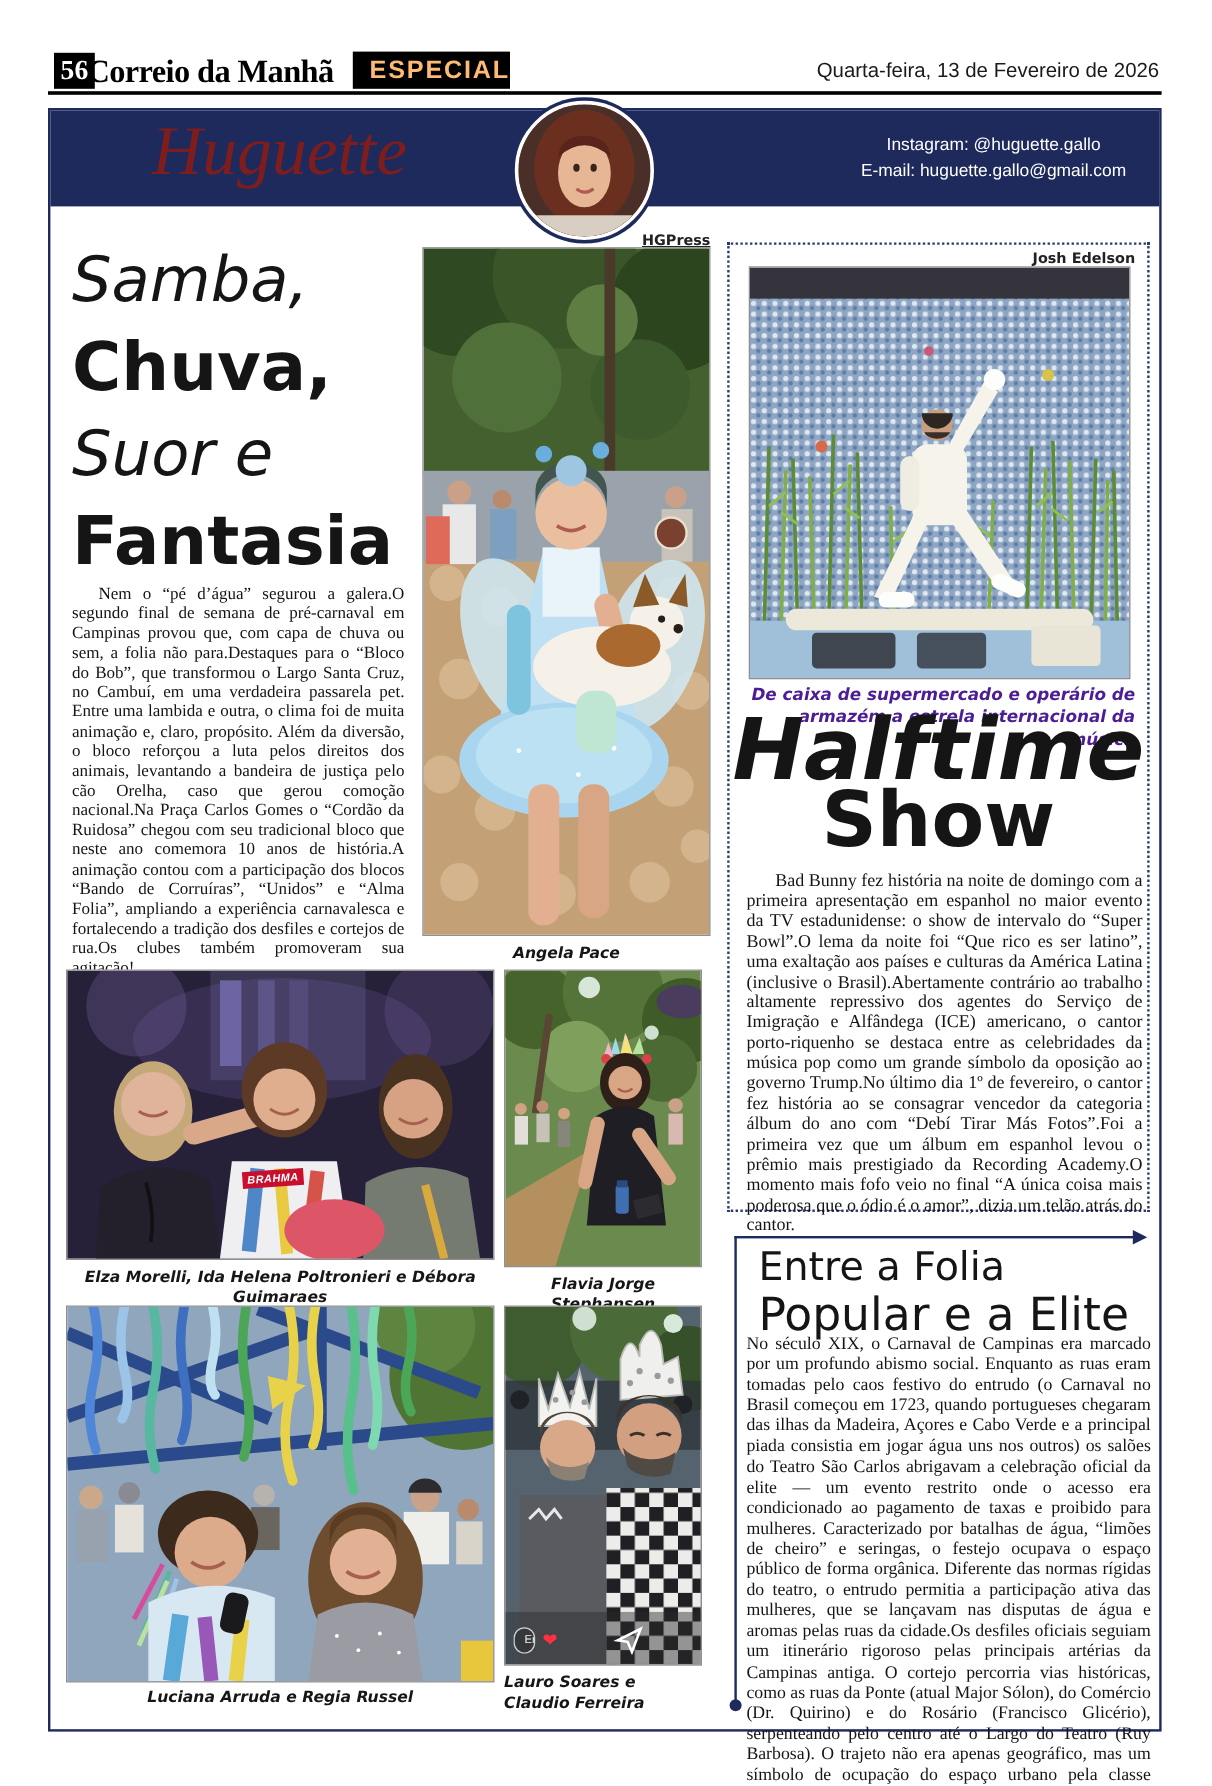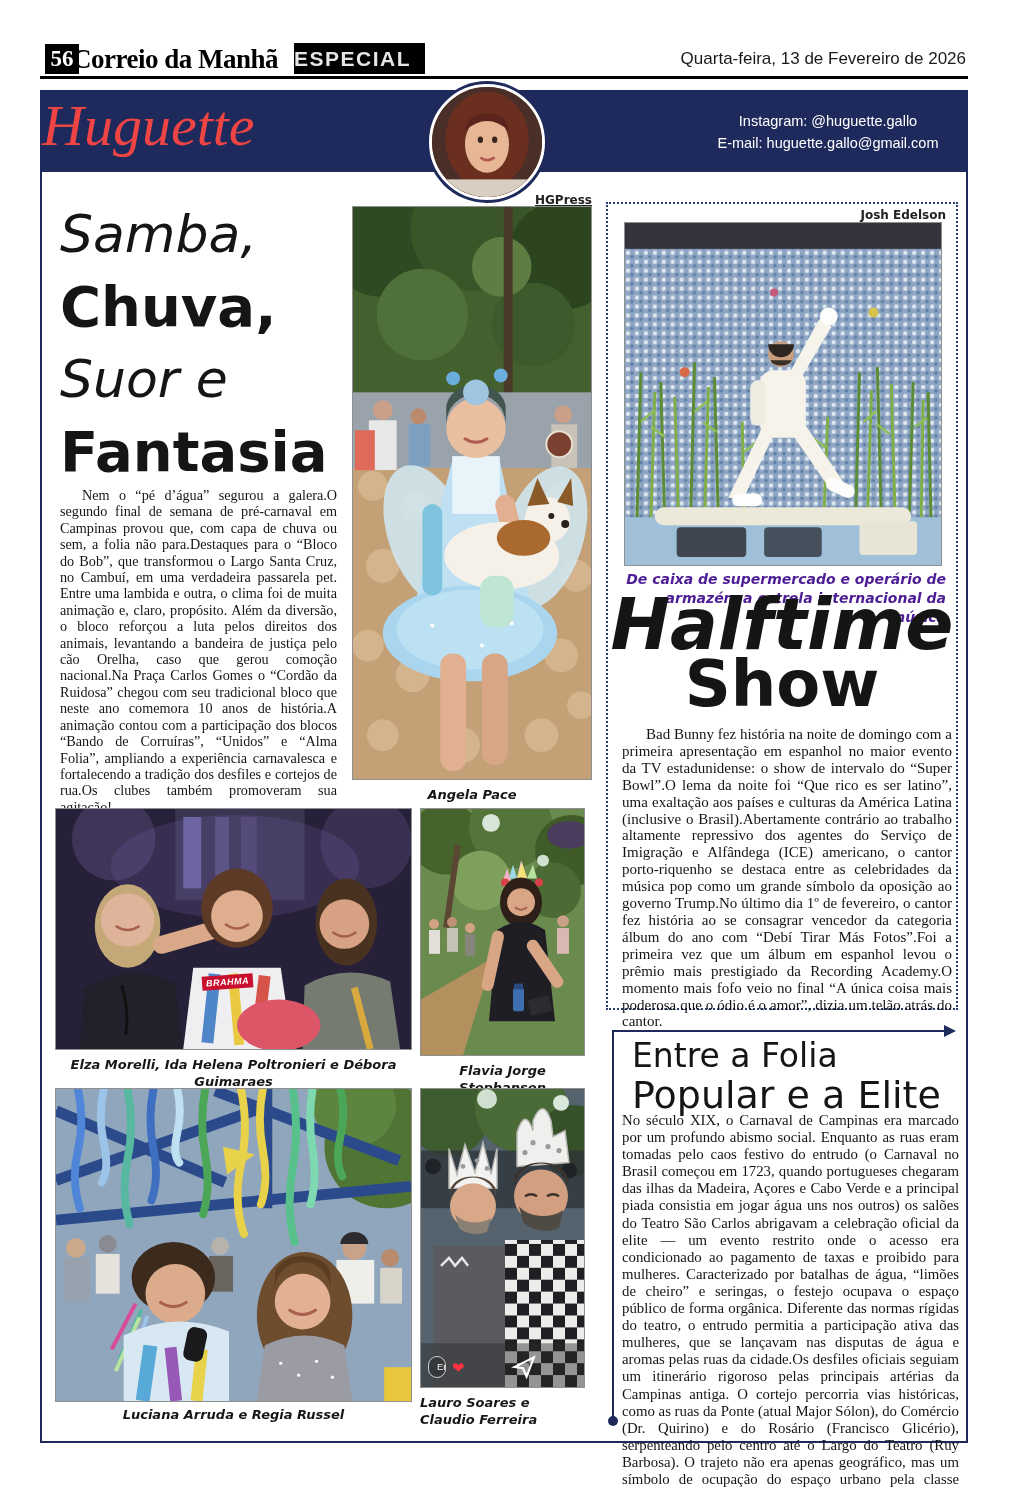--- a/index.html
+++ b/index.html
@@ -6,32 +6,32 @@
   *{margin:0;padding:0;box-sizing:border-box;}
   body{background:#ffffff;}
   #page{position:relative;width:1010px;height:1488px;background:#fff;overflow:hidden;
         font-family:"Liberation Sans",sans-serif;color:#111;}
 
   
   .pageno{position:absolute;left:45px;top:44px;width:34px;height:30px;background:#000;color:#fff;
           font:700 23px "Liberation Serif",serif;text-align:center;line-height:30px;}
   .papername{position:absolute;left:72px;top:44px;height:30px;line-height:31px;
              font:700 27px "Liberation Serif",serif;letter-spacing:-0.5px;color:#000;}
-  .sectionbox{position:absolute;left:294px;top:43px;width:131px;height:31px;background:#000;color:#e5e5e5;
-              font:700 21px "Liberation Sans",sans-serif;letter-spacing:1.5px;text-align:left;line-height:31px;}
+  .sectionbox{position:absolute;left:294px;top:43px;width:131px;height:31px;background:#000;color:#fdba74;
+              font:700 21px "Liberation Sans",sans-serif;letter-spacing:1.5px;text-align:right;line-height:31px;}
   .dateline{position:absolute;right:44px;top:49px;font:400 17px "Liberation Sans",sans-serif;color:#1a1a1a;}
   .headrule{position:absolute;left:40px;top:76px;width:928px;height:3px;background:#000;}
 
   
   .frame{position:absolute;left:40px;top:90px;width:928px;height:1353px;border:2px solid var(--navy);}
 
   
   .mast{position:absolute;left:42px;top:92px;width:924px;height:80px;background:var(--navy);}
-  .mast-first{position:absolute;left:42px;top:92px;width:382px;height:80px;line-height:78px;text-align:left;
-              font:italic 400 58px "Liberation Serif",serif;color:#ef4444;}
+  .mast-first{position:absolute;left:42px;top:92px;width:382px;height:80px;line-height:78px;text-align:center;
+              font:italic 400 58px "Liberation Serif",serif;color:#7f1d1d;}
   .mast-last{position:absolute;left:550px;top:92px;height:80px;line-height:78px;
              font:italic 400 58px "Liberation Serif",serif;color:#fff;}
   .portrait{position:absolute;left:429px;top:84px;width:116px;height:116px;border-radius:50%;
             border:3px solid #fff;box-shadow:0 0 0 3px var(--navy);overflow:hidden;background:#7a4a3a;}
   .portrait svg{display:block;width:100%;height:100%;}
   .mast-contact{position:absolute;left:700px;top:92px;width:256px;height:80px;display:flex;flex-direction:column;
                 justify-content:center;align-items:center;gap:6px;color:#fff;
                 font:400 14.5px "Liberation Sans",sans-serif;}
 
   

